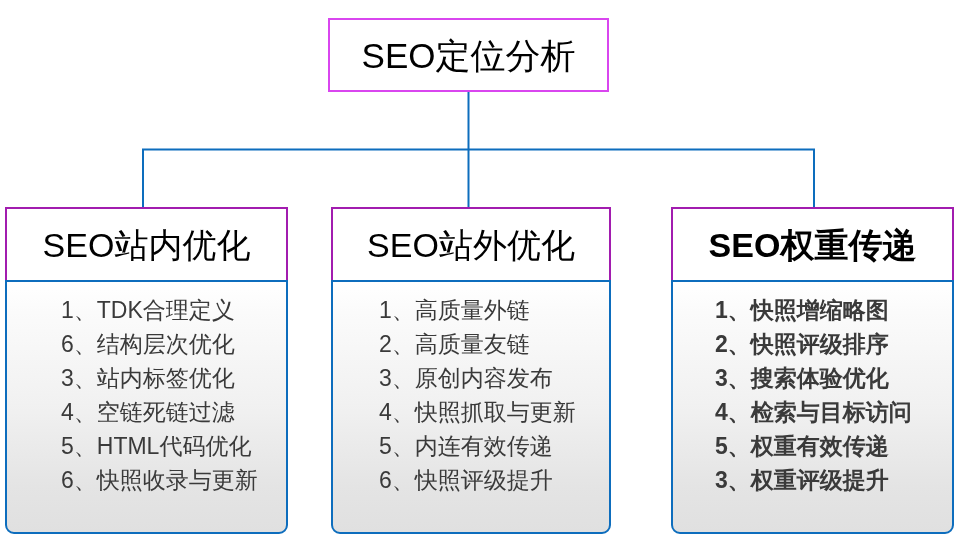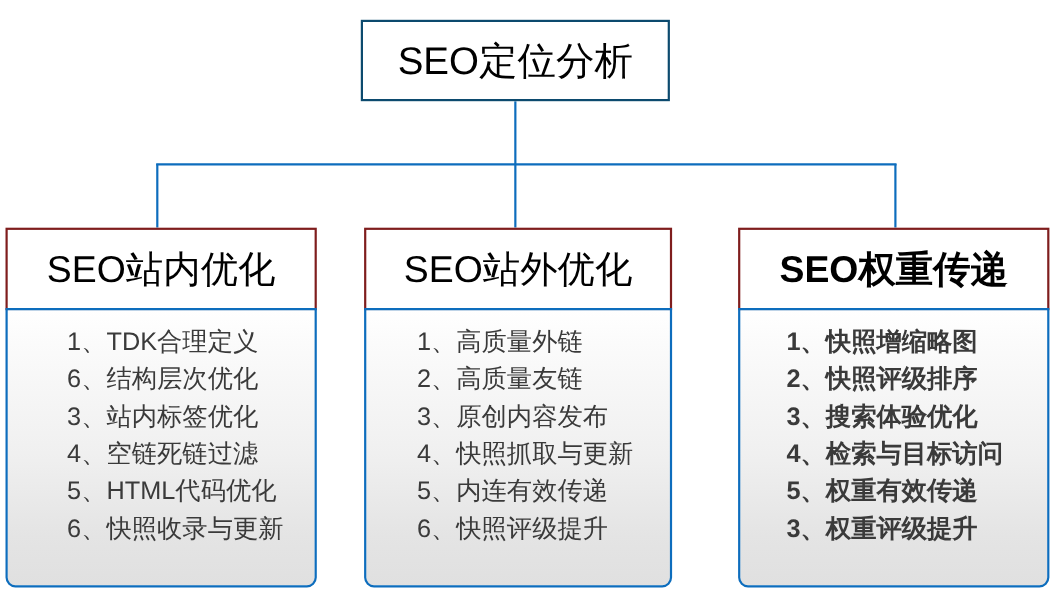--- a/index.html
+++ b/index.html
@@ -33,21 +33,21 @@
   }
 
   
   .root-box {
     position: absolute;
     left: 328px;
     top: 18px;
     width: 281px;
     height: 74px;
     box-sizing: border-box;
-    border: 2px solid #0c4a6e;
+    border: 2px solid #d946ef;
     background: #ffffff;
     display: flex;
     align-items: center;
     justify-content: center;
     z-index: 3;
   }
   .root-title {
     font-size: 35px;
     line-height: 1;
     letter-spacing: 0px;
@@ -61,21 +61,21 @@
     top: 207px;
     z-index: 3;
   }
   .branch-1 { left: 5px;   width: 283px; }
   .branch-2 { left: 331px; width: 280px; }
   .branch-3 { left: 671px; width: 283px; font-weight: bold; }
 
   .branch-head {
     box-sizing: border-box;
     height: 75px;
-    border: 2px solid #7f1d1d;
+    border: 2px solid #a21caf;
     background: #ffffff;
     display: flex;
     align-items: center;
     justify-content: center;
   }
   .branch-head-title {
     font-size: 34px;
     line-height: 1;
     color: #000000;
     white-space: nowrap;

